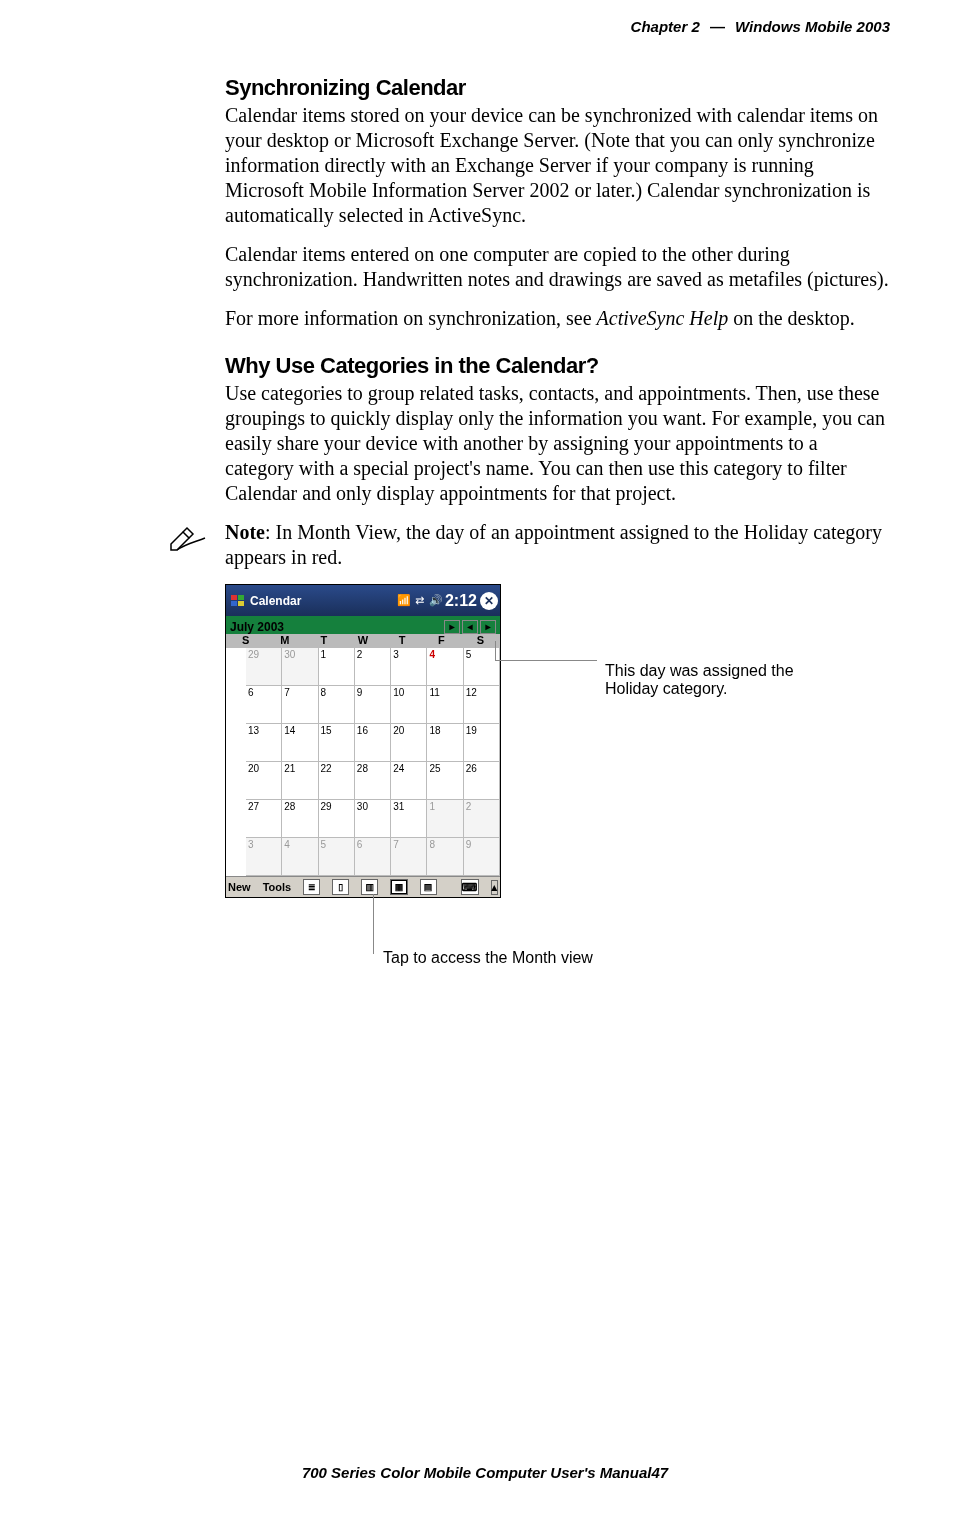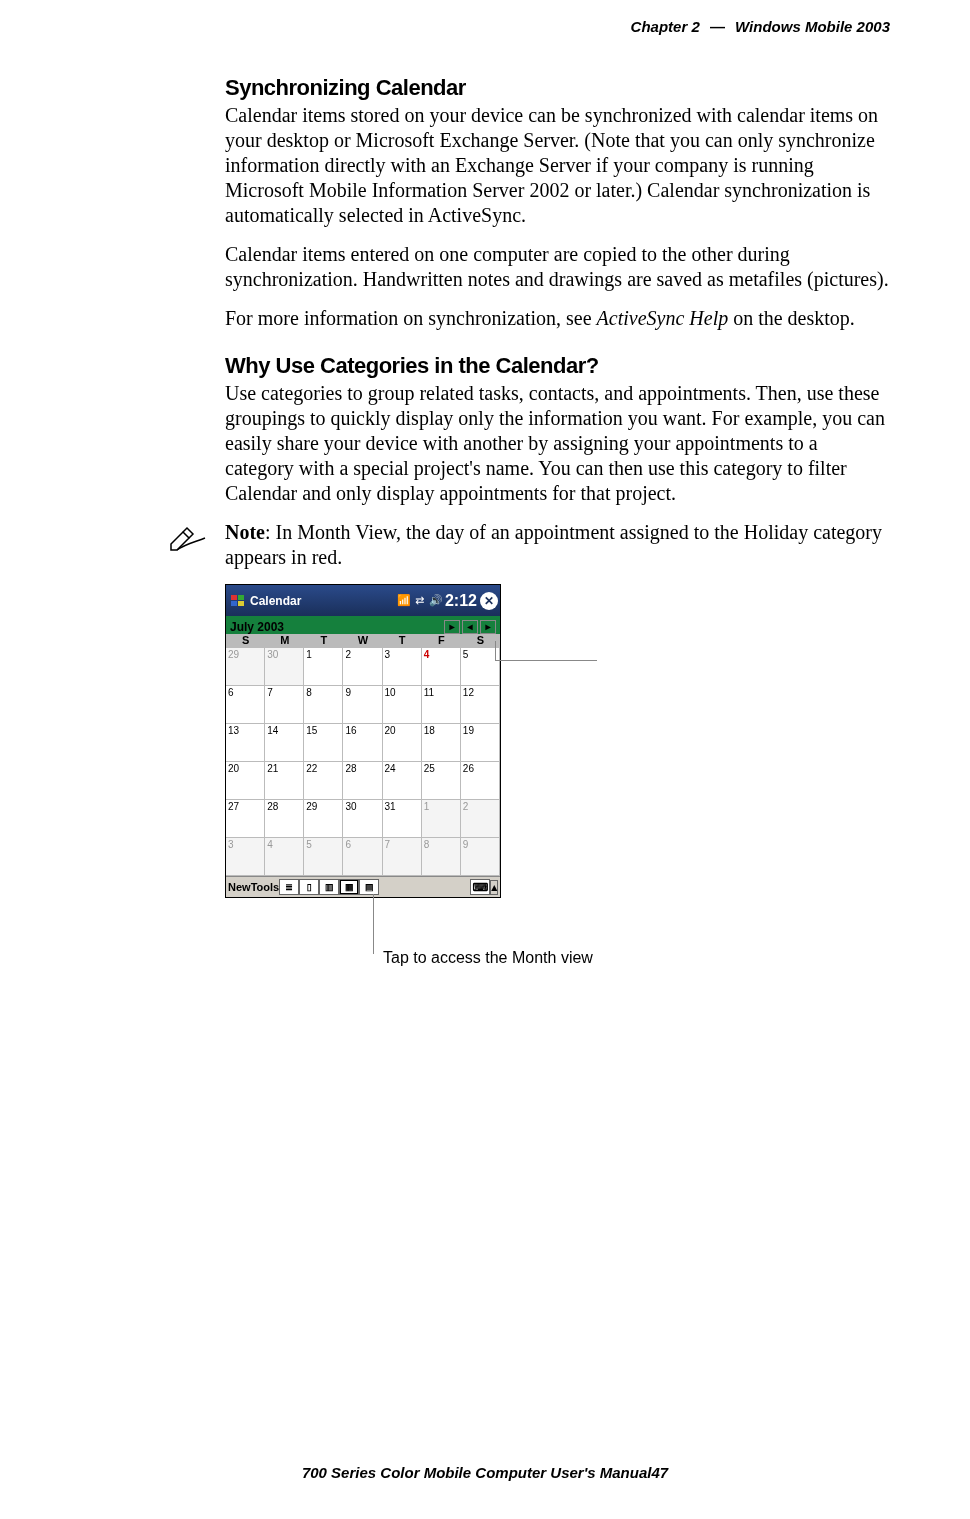--- a/index.html
+++ b/index.html
@@ -95,37 +95,38 @@
   .month-row .mspacer { flex:1; }
   .month-row .mbtn { width:14px; text-align:center; border:1px solid #888; font-size:10px; line-height:12px; margin-left:2px;}
   .dow-row {
     display: grid; grid-template-columns: repeat(7,1fr);
     background: #bbb; height: 14px; font-size: 11px; font-weight:bold;
     text-align: center;
   }
   .cal-grid {
     display: grid; grid-template-columns: repeat(7,1fr);
     grid-auto-rows: 38px;
+    margin-left: 20px;
   }
   .cell {
     border-right: 1px solid #bbb;
     border-bottom: 1px solid #bbb;
     font-size: 10px;
     padding: 1px 2px;
     position: relative;
   }
   .cell.other { color: #999; background:#f4f4f4; }
   .cell.holiday { background: #fff; }
   .cell.holiday .num { color: #c00; font-weight: bold; }
   .bottombar {
     display: flex; align-items: center;
     height: 20px; background: #d4d0c8;
     border-top: 1px solid #888;
     font-size: 11px; font-weight: bold;
-    padding: 0 2px; gap:0;
+    padding: 0 2px; gap:12px;
   }
   .bottombar .bicon {
     width: 18px; height: 14px; border:1px solid #666; background:#fff;
     font-size: 9px; display:flex;align-items:center;justify-content:center;
     padding:0;
   }
   .bottombar .bicon.active { background:#fff; box-shadow: inset 0 0 0 1px #000;}
   .bottombar .bspacer{flex:1;}
   .bottombar .kbd { width:18px;height:14px;border:1px solid #666;background:#fff;display:flex;align-items:center;justify-content:center;}
 
@@ -291,20 +292,21 @@
         <span class="bicon active">▦</span>
         <span class="bicon">▤</span>
         <span class="bspacer"></span>
         <span class="kbd">⌨</span>
         <span class="mbtn" style="border:1px solid #666;">▴</span>
       </div>
     </div>
 
     <div class="callout-line-v-top"></div>
     <div class="callout-line-h"></div>
+    <div class="callout-right">This day was assigned the Holiday category.</div>
 
     <div class="callout-line-v"></div>
     <div class="callout-below">Tap to access the Month view</div>
   </div>
 </div>
 
 <div class="page-footer">
   <span>700 Series Color Mobile Computer User's Manual</span>
   <span>47</span>
 </div>

